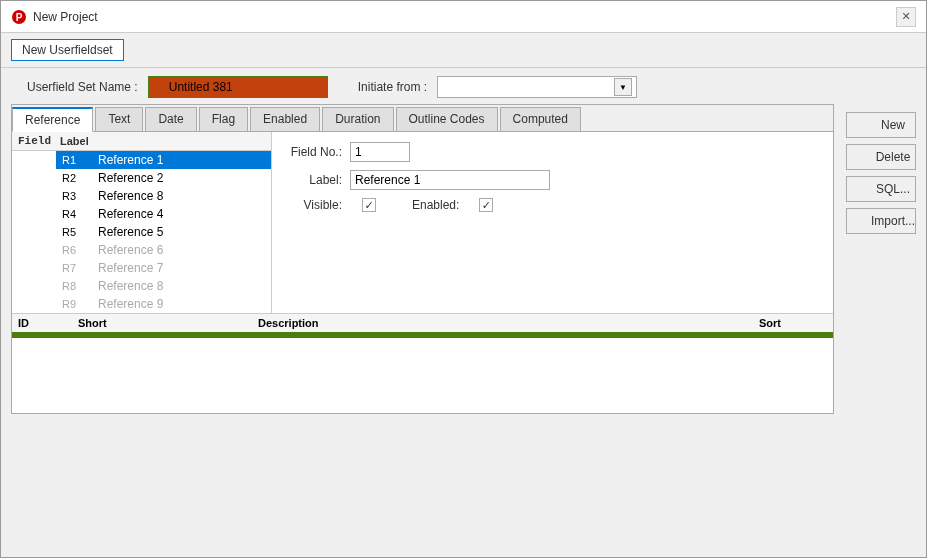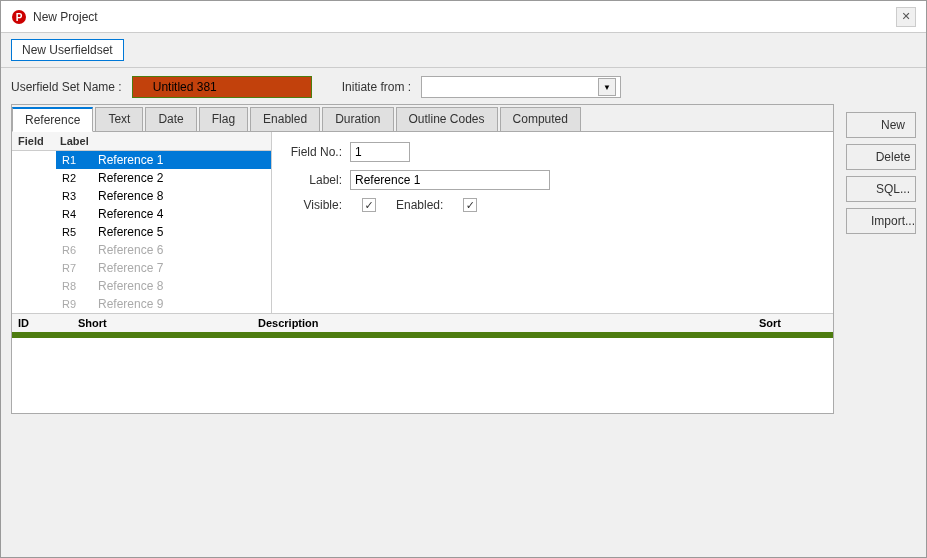--- a/index.html
+++ b/index.html
@@ -78,20 +78,21 @@
       gap: 6px;
     }
     .header-row {
       display: flex;
       align-items: center;
       gap: 10px;
     }
     .label-text {
       font-size: 12px;
       color: #333;
+      margin-left: 16px;
     }
     .header-input {
       width: 180px;
       height: 22px;
       border: 1px solid #4d7c0f;
       padding: 2px 20px;
       font-size: 12px;
       background: #c2410c;
     }
     .initiate-label {
@@ -164,21 +165,21 @@
       display: flex;
       background: #f5f5f5;
       border-bottom: 1px solid #ccc;
       font-size: 11px;
       font-weight: bold;
       color: #333;
     }
     .list-header-cell {
       padding: 3px 6px;
     }
-    .col-field { width: 42px; }
+    .col-field { width: 42px; font-family: Liberation Mono, monospace; }
     .col-label { flex: 1; }
     .list-scroll {
       flex: 1;
       overflow-y: auto;
       margin-left: 44px;
     }
     .list-item {
       display: flex;
       align-items: center;
       padding: 2px 6px;

